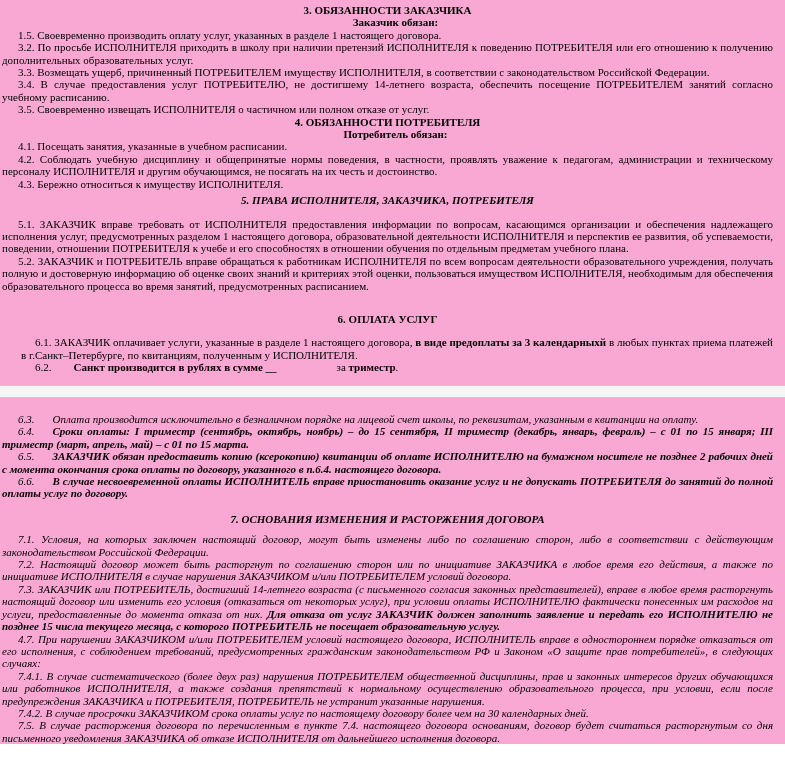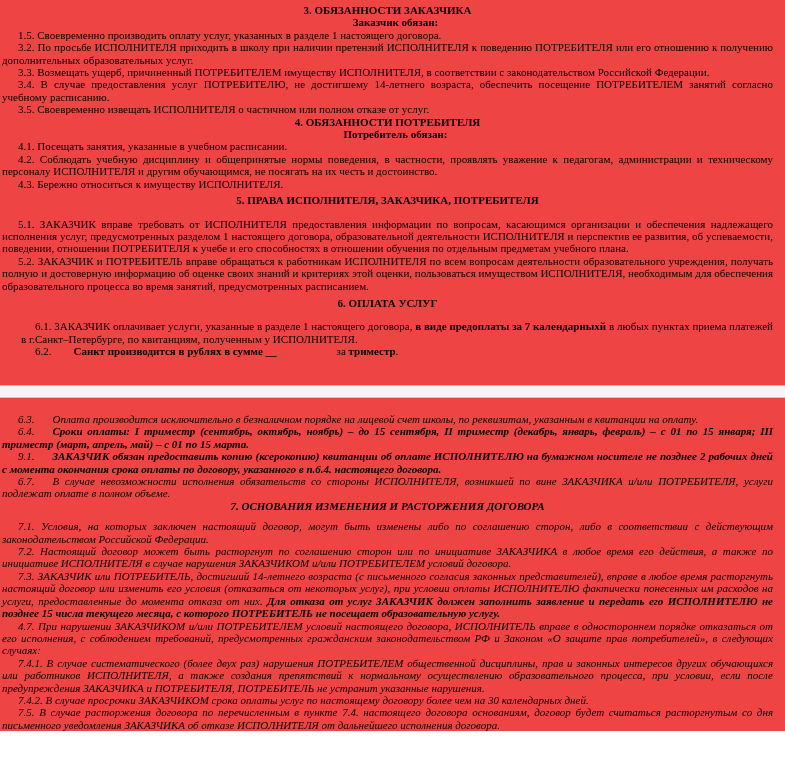--- a/index.html
+++ b/index.html
@@ -2,33 +2,33 @@
 <html><head>
 <meta charset="utf-8">
 <style>
   html,body{margin:0;padding:0;}
   body{
     width:785px;height:768px;overflow:hidden;
     background:#ffffff;color:#000;
     font-family:"Liberation Serif","DejaVu Serif",serif;
     font-size:11px;line-height:12.4px;
   }
-  .page{padding-left:2px;padding-right:12px;box-sizing:border-box;background:#ef4444;}
+  .page{padding-left:2px;padding-right:12px;box-sizing:border-box;background:#f9a8d4;}
   .page1{height:385px;padding-top:4px;}
   .sep{height:11px;background:#f5f5f5;border-top:1px solid #c9c9c9;border-bottom:1px solid #c9c9c9;}
   .page2{padding-top:15px;font-style:italic;}
   .hd{text-align:center;font-weight:bold;}
   .sub{font-weight:bold;text-indent:16px;text-align:center;}
   .para{text-align:justify;text-indent:16px;}
   .b{font-weight:bold;}
   .tab{display:inline-block;height:1px;}
   .sec6{margin-left:19px;text-indent:14px;}
-  .mt3{margin-top:5px;}
-  .mt4{margin-top:4px;}
-  .mt9{margin-top:0;}
+  .mt3{margin-top:21px;}
+  .mt4{margin-top:4px;font-style:italic;}
+  .mt9{margin-top:13px;}
   .mb11{margin-bottom:11px;}
   .mb8{margin-bottom:8px;}
 </style>
 </head>
 <body>
 
 <div class="page page1">
     <div class="hd"><span>3. ОБЯЗАННОСТИ ЗАКАЗЧИКА</span></div>
     <div class="sub"><span>Заказчик обязан:</span></div>
     <div class="para"><span>1.5. Своевременно производить оплату услуг, указанных в разделе 1 настоящего договора.</span></div>
@@ -38,29 +38,29 @@
     <div class="para"><span>3.5. Своевременно извещать ИСПОЛНИТЕЛЯ о частичном или полном отказе от услуг.</span></div>
     <div class="hd"><span>4. ОБЯЗАННОСТИ ПОТРЕБИТЕЛЯ</span></div>
     <div class="sub"><span>Потребитель обязан:</span></div>
     <div class="para"><span>4.1. Посещать занятия, указанные в учебном расписании.</span></div>
     <div class="para"><span>4.2. Соблюдать учебную дисциплину и общепринятые нормы поведения, в частности, проявлять уважение к педагогам, администрации и техническому персоналу ИСПОЛНИТЕЛЯ и другим обучающимся, не посягать на их честь и достоинство.</span></div>
     <div class="para"><span>4.3. Бережно относиться к имуществу ИСПОЛНИТЕЛЯ.</span></div>
     <div class="hd mt4 mb11"><span>5. ПРАВА ИСПОЛНИТЕЛЯ, ЗАКАЗЧИКА, ПОТРЕБИТЕЛЯ</span></div>
     <div class="para"><span>5.1. ЗАКАЗЧИК вправе требовать от ИСПОЛНИТЕЛЯ предоставления информации по вопросам, касающимся организации и обеспечения надлежащего исполнения услуг, предусмотренных разделом 1 настоящего договора, образовательной деятельности ИСПОЛНИТЕЛЯ и перспектив ее развития, об успеваемости, поведении, отношении ПОТРЕБИТЕЛЯ к учебе и его способностях в отношении обучения по отдельным предметам учебного плана.</span></div>
     <div class="para"><span>5.2. ЗАКАЗЧИК и ПОТРЕБИТЕЛЬ вправе обращаться к работникам ИСПОЛНИТЕЛЯ по всем вопросам деятельности образовательного учреждения, получать полную и достоверную информацию об оценке своих знаний и критериях этой оценки, пользоваться имуществом ИСПОЛНИТЕЛЯ, необходимым для обеспечения образовательного процесса во время занятий, предусмотренных расписанием.</span></div>
     <div class="hd mt3 mb11"><span>6. ОПЛАТА УСЛУГ</span></div>
-    <div class="para sec6"><span>6.1. ЗАКАЗЧИК оплачивает услуги, указанные в разделе 1 настоящего договора, </span><span class="b">в виде предоплаты за 7 календарныхй</span><span> в любых пунктах приема платежей в г.Санкт–Петербурге, по квитанциям, полученным у ИСПОЛНИТЕЛЯ.</span></div>
+    <div class="para sec6"><span>6.1. ЗАКАЗЧИК оплачивает услуги, указанные в разделе 1 настоящего договора, </span><span class="b">в виде предоплаты за 3 календарныхй</span><span> в любых пунктах приема платежей в г.Санкт–Петербурге, по квитанциям, полученным у ИСПОЛНИТЕЛЯ.</span></div>
     <div class="para sec6"><span>6.2.</span><span class="tab" style="width: 22px;"></span><span class="b">Санкт производится в рублях в сумме __</span><span class="tab" style="width: 60px;"></span><span>за </span><span class="b">триместр</span><span>.</span></div>
   </div>
 <div class="sep"></div>
 <div class="page page2">
     <div class="para"><span>6.3.</span><span class="tab" style="width: 18px;"></span><span>Оплата производится исключительно в безналичном порядке на лицевой счет школы, по реквизитам, указанным в квитанции на оплату.</span></div>
     <div class="para"><span>6.4.</span><span class="tab" style="width: 18px;"></span><span class="b">Сроки оплаты: I триместр (сентябрь, октябрь, ноябрь) – до 15 сентября, II триместр (декабрь, январь, февраль) – с 01 по 15 января; III триместр (март, апрель, май) – с 01 по 15 марта.</span></div>
-    <div class="para"><span>9.1.</span><span class="tab" style="width: 18px;"></span><span class="b">ЗАКАЗЧИК обязан предоставить копию (ксерокопию) квитанции об оплате ИСПОЛНИТЕЛЮ на бумажном носителе не позднее 2 рабочих дней с момента окончания срока оплаты по договору, указанного в п.6.4. настоящего договора.</span></div>
-    <div class="para"><span>6.7.</span><span class="tab" style="width: 18px;"></span><span>В случае невозможности исполнения обязательств со стороны ИСПОЛНИТЕЛЯ, возникшей по вине ЗАКАЗЧИКА и/или ПОТРЕБИТЕЛЯ, услуги подлежат оплате в полном объеме.</span></div>
+    <div class="para"><span>6.5.</span><span class="tab" style="width: 18px;"></span><span class="b">ЗАКАЗЧИК обязан предоставить копию (ксерокопию) квитанции об оплате ИСПОЛНИТЕЛЮ на бумажном носителе не позднее 2 рабочих дней с момента окончания срока оплаты по договору, указанного в п.6.4. настоящего договора.</span></div>
+    <div class="para"><span>6.6.</span><span class="tab" style="width: 18px;"></span><span class="b">В случае несвоевременной оплаты ИСПОЛНИТЕЛЬ вправе приостановить оказание услуг и не допускать ПОТРЕБИТЕЛЯ до занятий до полной оплаты услуг по договору.</span></div>
     <div class="hd mt9 mb8"><span>7. ОСНОВАНИЯ ИЗМЕНЕНИЯ И РАСТОРЖЕНИЯ ДОГОВОРА</span></div>
     <div class="para"><span>7.1. Условия, на которых заключен настоящий договор, могут быть изменены либо по соглашению сторон, либо в соответствии с действующим законодательством Российской Федерации.</span></div>
     <div class="para"><span>7.2. Настоящий договор может быть расторгнут по соглашению сторон или по инициативе ЗАКАЗЧИКА в любое время его действия, а также по инициативе ИСПОЛНИТЕЛЯ в случае нарушения ЗАКАЗЧИКОМ и/или ПОТРЕБИТЕЛЕМ условий договора.</span></div>
     <div class="para"><span>7.3. ЗАКАЗЧИК или ПОТРЕБИТЕЛЬ, достигший 14-летнего возраста (с письменного согласия законных представителей), вправе в любое время расторгнуть настоящий договор или изменить его условия (отказаться от некоторых услуг), при условии оплаты ИСПОЛНИТЕЛЮ фактически понесенных им расходов на услуги, предоставленные до момента отказа от них. </span><span class="b">Для отказа от услуг ЗАКАЗЧИК должен заполнить заявление и передать его ИСПОЛНИТЕЛЮ не позднее 15 числа текущего месяца, с которого ПОТРЕБИТЕЛЬ не посещает образовательную услугу.</span></div>
     <div class="para"><span>4.7. При нарушении ЗАКАЗЧИКОМ и/или ПОТРЕБИТЕЛЕМ условий настоящего договора, ИСПОЛНИТЕЛЬ вправе в одностороннем порядке отказаться от его исполнения, с соблюдением требований, предусмотренных гражданским законодательством РФ и Законом «О защите прав потребителей», в следующих случаях:</span></div>
     <div class="para"><span>7.4.1. В случае систематического (более двух раз) нарушения ПОТРЕБИТЕЛЕМ общественной дисциплины, прав и законных интересов других обучающихся или работников ИСПОЛНИТЕЛЯ, а также создания препятствий к нормальному осуществлению образовательного процесса, при условии, если после предупреждения ЗАКАЗЧИКА и ПОТРЕБИТЕЛЯ, ПОТРЕБИТЕЛЬ не устранит указанные нарушения.</span></div>
     <div class="para"><span>7.4.2. В случае просрочки ЗАКАЗЧИКОМ срока оплаты услуг по настоящему договору более чем на 30 календарных дней.</span></div>
     <div class="para"><span>7.5. В случае расторжения договора по перечисленным в пункте 7.4. настоящего договора основаниям, договор будет считаться расторгнутым со дня письменного уведомления ЗАКАЗЧИКА об отказе ИСПОЛНИТЕЛЯ от дальнейшего исполнения договора.</span></div>
   </div>
 

